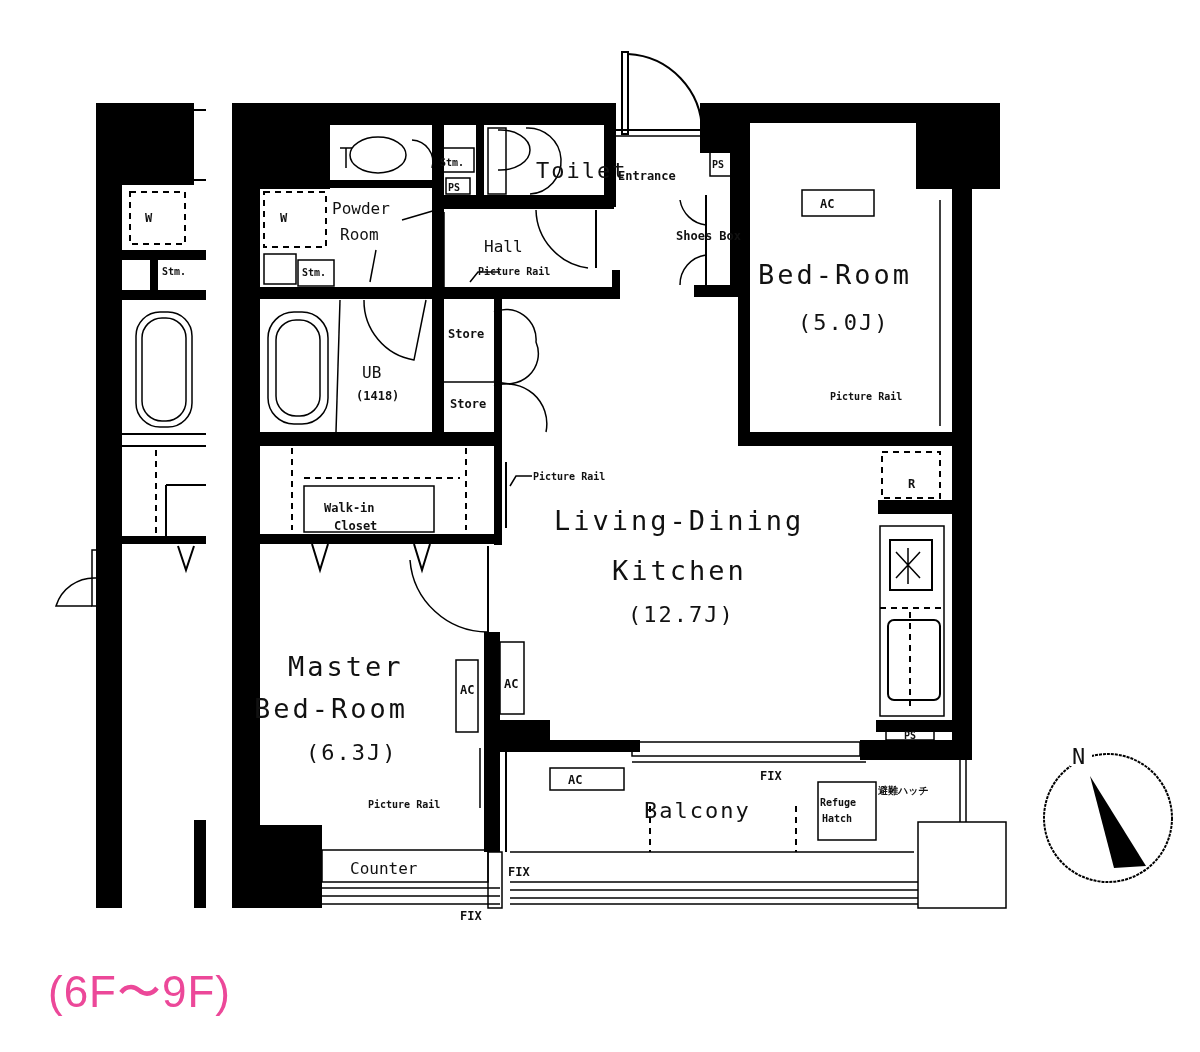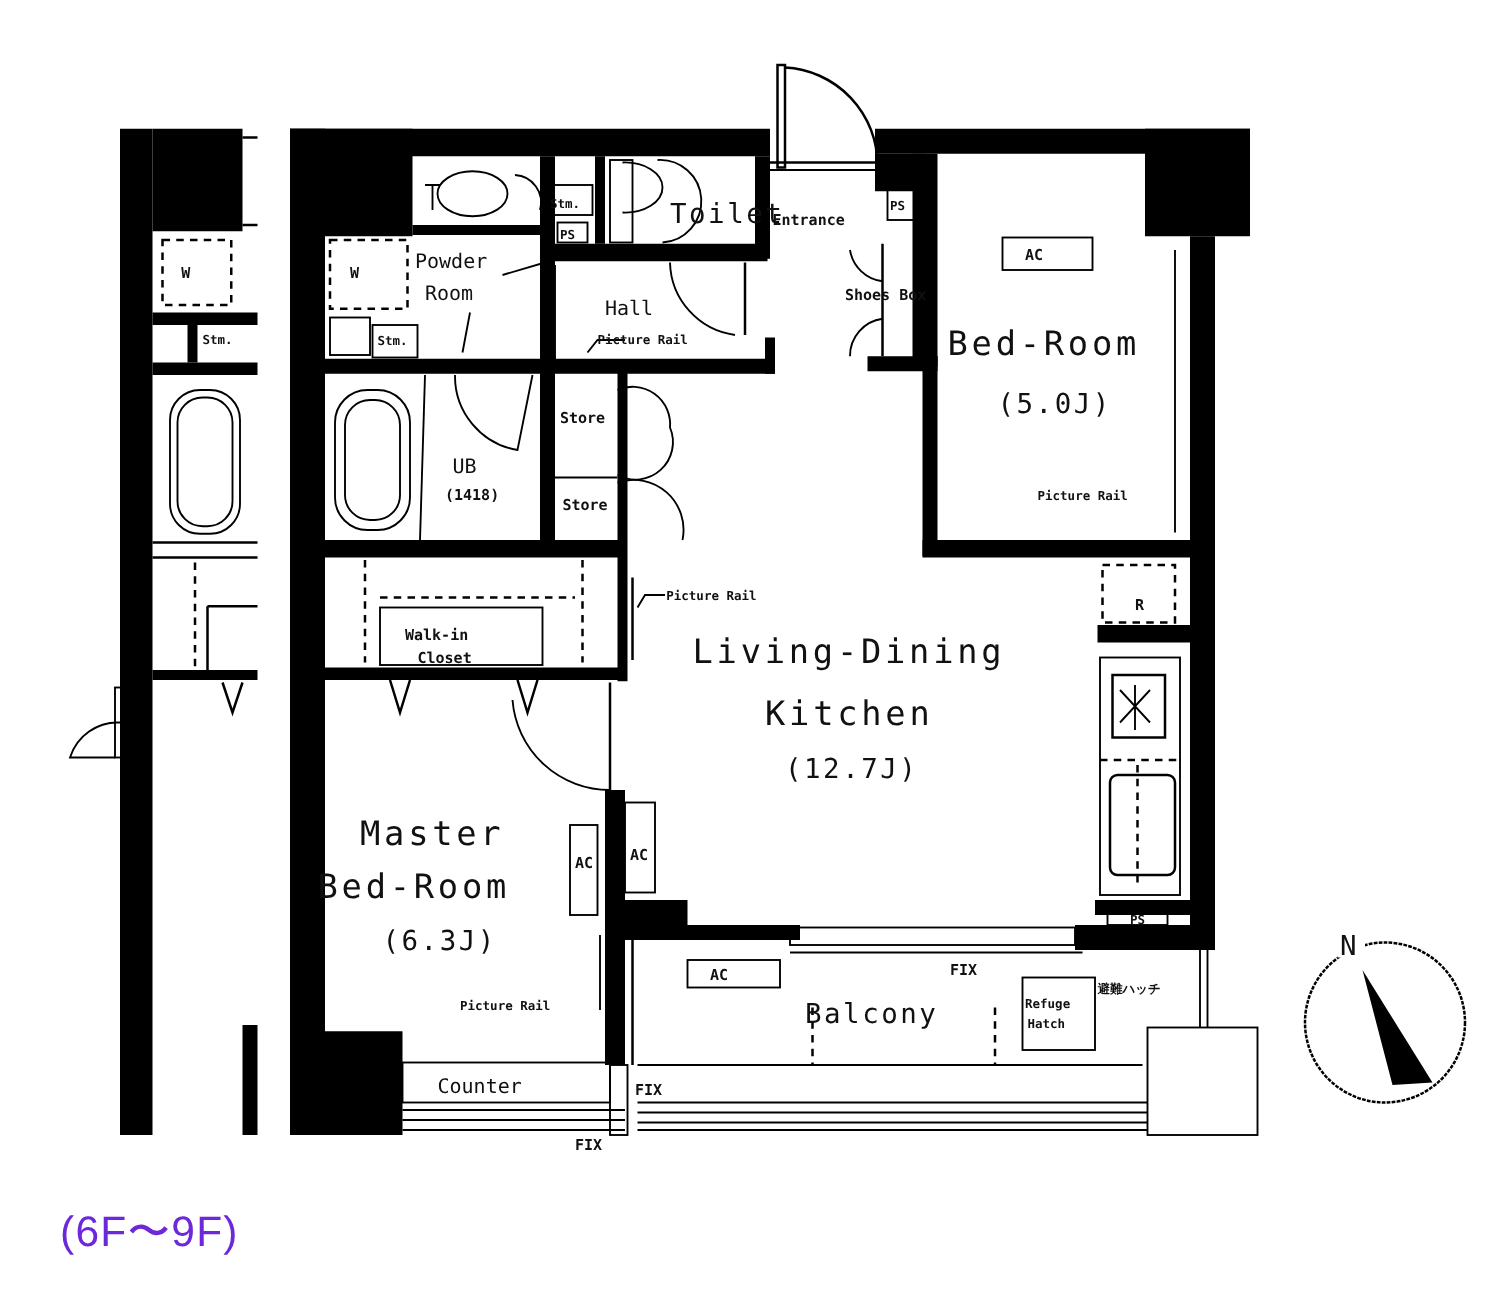--- a/index.html
+++ b/index.html
@@ -8,21 +8,21 @@
   .wall { fill: #000; }
   .line { stroke: #000; stroke-width: 2; fill: none; }
   .thin { stroke: #000; stroke-width: 1.5; fill: none; }
   .dash { stroke: #000; stroke-width: 2; fill: none; stroke-dasharray: 6 5; }
   .lbl { font-family: "DejaVu Sans Mono", monospace; fill: #111; }
   .lbl-big { font-size: 27px; letter-spacing: 3px; }
   .lbl-mid { font-size: 22px; letter-spacing: 2px; }
   .lbl-sm { font-size: 16px; }
   .lbl-xs { font-size: 12px; font-weight: bold; }
   .lbl-xxs { font-size: 10px; font-weight: bold; }
-  .floor-note { position: absolute; left: 48px; top: 963px; font-family: "Liberation Sans", sans-serif; font-size: 34px; color: #6d28d9; letter-spacing: 1px; }
+  .floor-note { position: absolute; left: 48px; top: 963px; font-family: "Liberation Sans", sans-serif; font-size: 44px; color: #ec4899; letter-spacing: 1px; }
 </style>
 </head>
 <body>
 
 <svg id="plan" viewBox="0 0 1200 1052" xmlns="http://www.w3.org/2000/svg">
 
   <g>
     <rect class="wall" x="96" y="103" width="26" height="805"></rect>
     <rect class="wall" x="122" y="103" width="72" height="82"></rect>
     <line class="line" x1="194" y1="110" x2="206" y2="110"></line>

